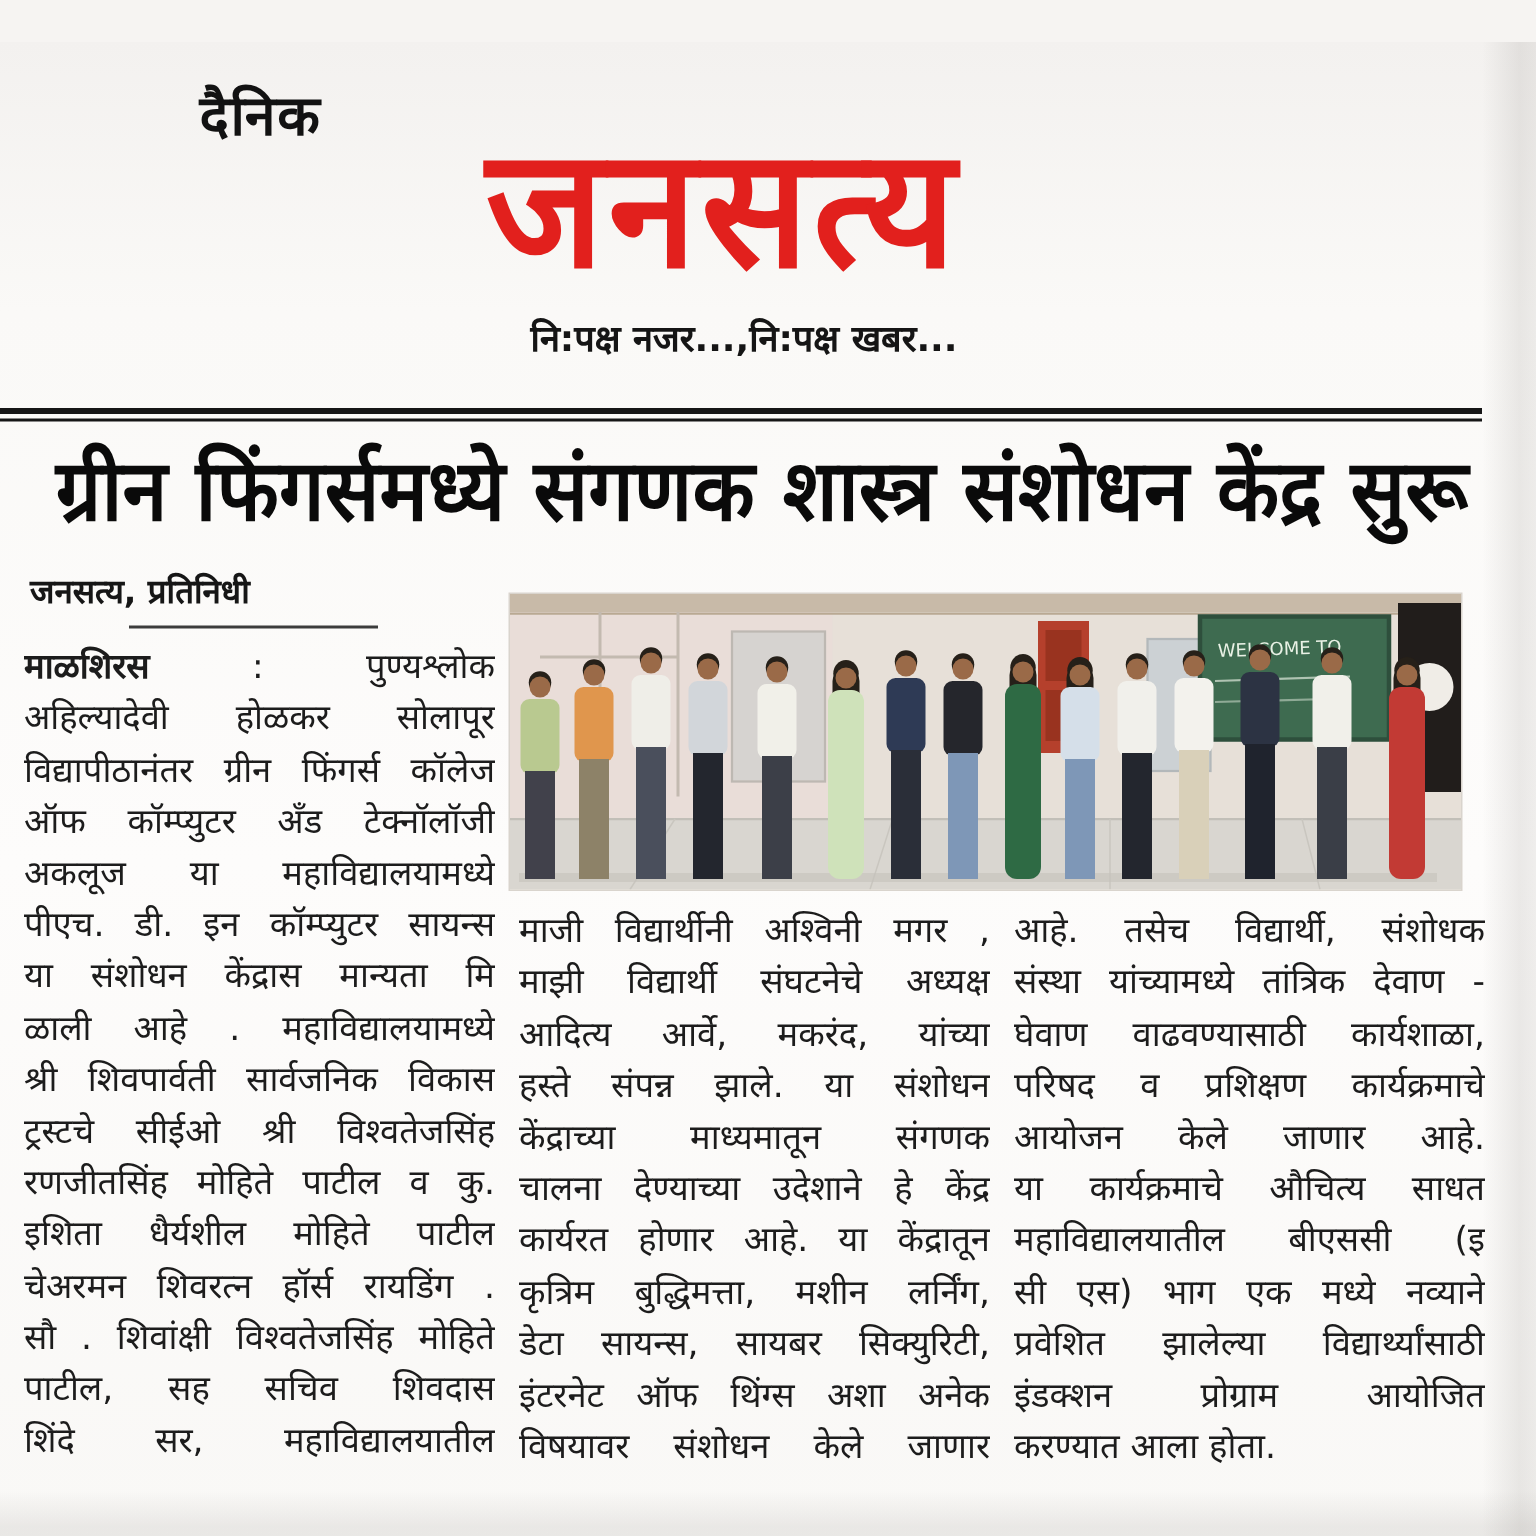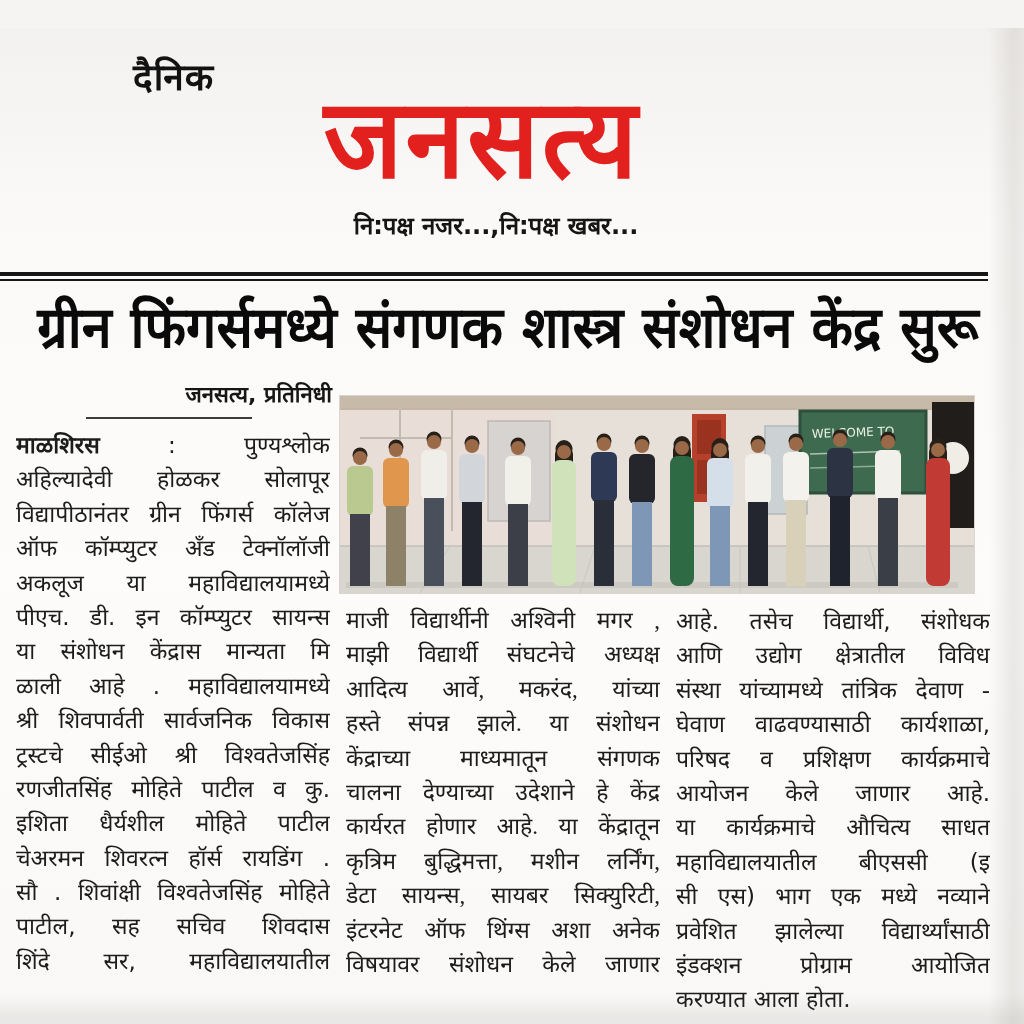--- a/index.html
+++ b/index.html
@@ -24,38 +24,38 @@
 
   
   .rule-wrap{position:absolute;left:0;top:244px;width:988px;}
   .rule-a{border-top:4px solid #161616;}
   .rule-b{margin-top:3px;border-top:2px solid #161616;}
 
   
   .headline{position:absolute;left:6px;width:1004px;top:252px;text-align:center;
     font-size:54px;line-height:96px;font-weight:800;color:#0a0a0a;white-space:nowrap;
     transform:scaleY(1.05);}
-  .byline{position:absolute;left:20px;top:350px;width:312px;text-align:right;
+  .byline{position:absolute;left:20px;top:350px;width:312px;text-align:left;
     font-size:22px;font-weight:700;color:#161616;}
   .byline-rule{position:absolute;left:86px;top:389px;width:166px;border-top:2px solid #3c3c3c;}
 
   
   .photo{position:absolute;left:340px;top:368px;width:634px;height:197px;
     outline:1px solid #d9d4cd;background:#e6dfd7;}
   .photo svg{display:block;width:100%;height:100%;}
 
   
   .col{position:absolute;width:314px;color:#1c1c1c;font-size:23px;}
   .col .tline{height:34.4px;line-height:34.4px;white-space:nowrap;overflow:hidden;
     text-align:justify;text-align-last:justify;}
   .col.last-left .tline:last-child{text-align-last:left;}
   .lede-line{display:flex;justify-content:space-between;}
   .lede-line b{font-weight:800;}
   .col-1{left:16px;top:400px;}
-  .col-2{left:346px;top:576px;font-family:Liberation Serif, serif;}
+  .col-2{left:346px;top:576px;}
   .col-3{left:676px;top:576px;}
 </style>
 </head>
 <body>
 
 <div class="page">
 
   <div class="edition">दैनिक</div>
   <div class="logo" style="color:#e2201d;">जनसत्य</div>
   <div class="tagline">नि:पक्ष नजर...,नि:पक्ष खबर...</div>
@@ -230,21 +230,20 @@
       <div class="tline">केंद्राच्या माध्यमातून संगणक</div>
       <div class="tline">चालना देण्याच्या उदेशाने हे केंद्र</div>
       <div class="tline">कार्यरत होणार आहे. या केंद्रातून</div>
       <div class="tline">कृत्रिम बुद्धिमत्ता, मशीन लर्निंग,</div>
       <div class="tline">डेटा सायन्स, सायबर सिक्युरिटी,</div>
       <div class="tline">इंटरनेट ऑफ थिंग्स अशा अनेक</div>
       <div class="tline">विषयावर संशोधन केले जाणार</div>
     </div>
   <div class="col col-3 last-left">
       <div class="tline">आहे. तसेच विद्यार्थी, संशोधक</div>
-      <div class="tline">आणि उद्योग क्षेत्रातील विविध</div>
       <div class="tline">संस्था यांच्यामध्ये तांत्रिक देवाण -</div>
       <div class="tline">घेवाण वाढवण्यासाठी कार्यशाळा,</div>
       <div class="tline">परिषद व प्रशिक्षण कार्यक्रमाचे</div>
       <div class="tline">आयोजन केले जाणार आहे.</div>
       <div class="tline">या कार्यक्रमाचे औचित्य साधत</div>
       <div class="tline">महाविद्यालयातील बीएससी (इ</div>
       <div class="tline">सी एस) भाग एक मध्ये नव्याने</div>
       <div class="tline">प्रवेशित झालेल्या विद्यार्थ्यांसाठी</div>
       <div class="tline">इंडक्शन प्रोग्राम आयोजित</div>
       <div class="tline">करण्यात आला होता.</div>

